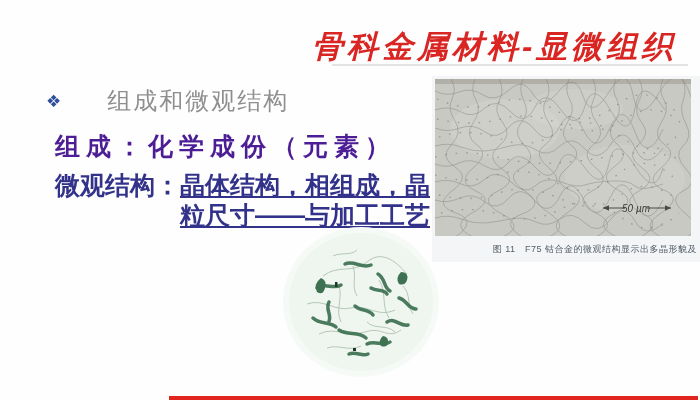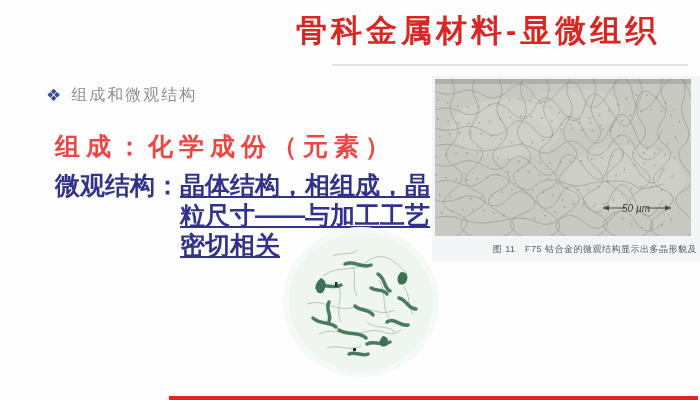--- a/index.html
+++ b/index.html
@@ -1,37 +1,37 @@
 <!DOCTYPE html>
 <html><head>
 <meta charset="utf-8">
 <style>
   html,body { margin:0; padding:0; background:#ffffff; }
   .slide {
     position:relative; width:700px; height:400px; overflow:hidden;
     background:#fefefe; font-family:"Liberation Sans", sans-serif;
   }
   .title {
-    position:absolute; left:296px; top:10px; margin:0;
+    position:absolute; left:296px; top:10px; margin:16px;
     font-size:31px; font-weight:bold; color:#d92623;
-    letter-spacing:4px; white-space:nowrap;
+    letter-spacing:4px; white-space:nowrap;font-style:italic;
   }
   .title-underline {
     position:absolute; left:332px; top:64px; width:356px; height:2px;
     background:#e3e3e3;
   }
   .bullet-row {
     position:absolute; left:46px; top:85px;
     display:flex; align-items:center; gap:10px;
   }
   .bullet-marker { color:#2e4d9b; font-size:17px; line-height:1; }
-  .bullet-label { color:#8f8f8f; font-size:16px; letter-spacing:2px; }
+  .bullet-label { color:#8f8f8f; font-size:24px; letter-spacing:2px;margin-left:36px; }
   .comp-line {
     position:absolute; left:55px; top:130px;
-    font-size:25px; font-weight:bold; color:#ef4444;
+    font-size:25px; font-weight:bold; color:#4c1d95;
     letter-spacing:6px; white-space:nowrap;
   }
   .micro-block {
     position:absolute; left:55px; top:170px; display:flex;
     font-size:25px; font-weight:bold; color:#32328a; line-height:30px;
   }
   .micro-label { white-space:nowrap; }
   .micro-lines div { white-space:nowrap;text-decoration:underline; }
   .right-figure {
     position:absolute; left:428px; top:72px; width:262px; margin:4px;
@@ -68,21 +68,20 @@
     <span class="bullet-label">组成和微观结构</span>
   </div>
 
   <div class="comp-line">组成：化学成份（元素）</div>
 
   <div class="micro-block">
     <span class="micro-label">微观结构：</span>
     <div class="micro-lines">
       <div>晶体结构，相组成，晶</div>
       <div>粒尺寸——与加工工艺</div>
-      <div>密切相关</div>
     </div>
   </div>
 
   <figure class="right-figure">
     <svg class="micrograph-gray" viewBox="0 0 256 157" xmlns="http://www.w3.org/2000/svg">
       <rect x="0" y="0" width="256" height="157" fill="#c9c9c4"></rect>
       <rect x="0" y="0" width="256" height="5" fill="#9a9a92" opacity="0.55"></rect>
       <ellipse cx="70" cy="50" rx="55" ry="30" fill="#d6d6d0" opacity="0.5"></ellipse>
       <ellipse cx="190" cy="100" rx="60" ry="34" fill="#d3d3cd" opacity="0.5"></ellipse>
       <ellipse cx="140" cy="30" rx="48" ry="20" fill="#d8d8d2" opacity="0.4"></ellipse>

